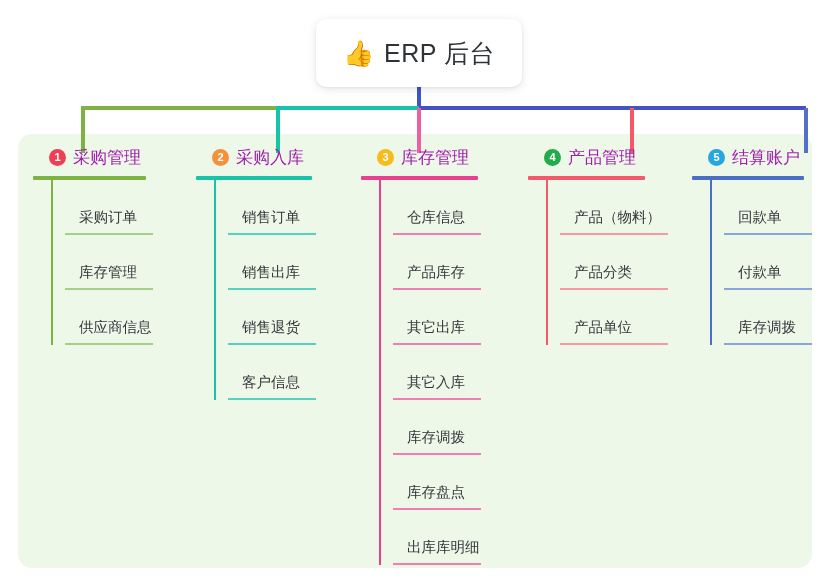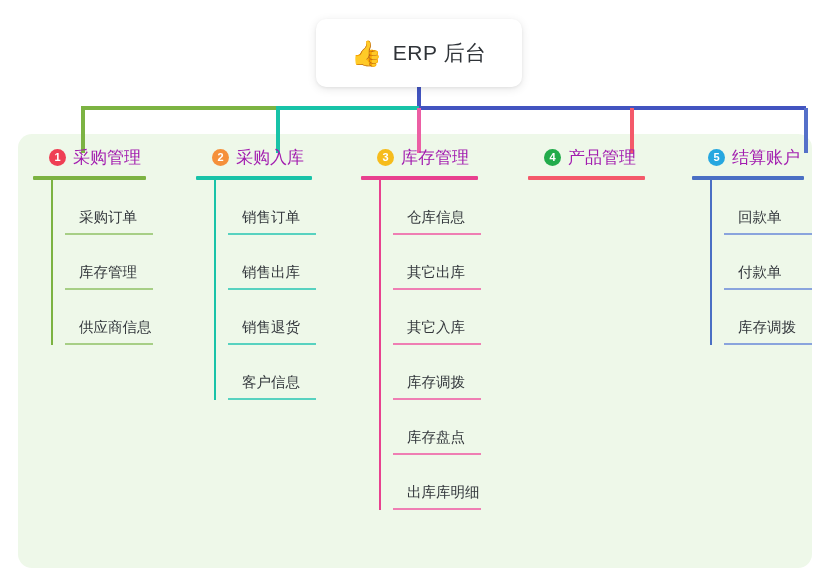--- a/index.html
+++ b/index.html
@@ -34,21 +34,21 @@
     justify-content: center;
     gap: 10px;
     z-index: 5;
   }
   .root-emoji {
     font-size: 25px;
     line-height: 1;
     display: inline-block;
   }
   .root-title {
-    font-size: 21px;
+    font-size: 25px;
     color: #2f3338;
     letter-spacing: 0.5px;
     font-weight: 400;
   }
 
   
   .trunk {
     position: absolute;
     left: 417px;
     top: 85px;
@@ -229,20 +229,24 @@
           <span class="col-title">库存管理</span>
         </div>
         <div class="col-underline" style="background: rgb(232, 65, 143); width: 117px;"></div>
         <div class="col-body">
           <div class="spine" style="background: rgb(232, 65, 143);"></div>
           <div class="leaf">
             <span class="leaf-text">仓库信息</span>
             <div class="leaf-line" style="background: rgb(239, 126, 179); width: 88px;"></div>
           </div>
           <div class="leaf">
+            <span class="leaf-text">产品库存</span>
+            <div class="leaf-line" style="background: rgb(239, 126, 179); width: 88px;"></div>
+          </div>
+          <div class="leaf">
             <span class="leaf-text">其它出库</span>
             <div class="leaf-line" style="background: rgb(239, 126, 179); width: 88px;"></div>
           </div>
           <div class="leaf">
             <span class="leaf-text">其它入库</span>
             <div class="leaf-line" style="background: rgb(239, 126, 179); width: 88px;"></div>
           </div>
           <div class="leaf">
             <span class="leaf-text">库存调拨</span>
             <div class="leaf-line" style="background: rgb(239, 126, 179); width: 88px;"></div>
@@ -256,20 +260,35 @@
             <div class="leaf-line" style="background: rgb(239, 126, 179); width: 88px;"></div>
           </div>
         </div>
       </div>
       <div class="column" style="left: 528px; width: 165px;">
         <div class="col-head">
           <span class="badge" style="background: rgb(34, 171, 75);">4</span>
           <span class="col-title">产品管理</span>
         </div>
         <div class="col-underline" style="background: rgb(244, 89, 106); width: 117px;"></div>
+        <div class="col-body">
+          <div class="spine" style="background: rgb(244, 89, 106);"></div>
+          <div class="leaf">
+            <span class="leaf-text">产品（物料）</span>
+            <div class="leaf-line" style="background: rgb(248, 154, 163); width: 108px;"></div>
+          </div>
+          <div class="leaf">
+            <span class="leaf-text">产品分类</span>
+            <div class="leaf-line" style="background: rgb(248, 154, 163); width: 108px;"></div>
+          </div>
+          <div class="leaf">
+            <span class="leaf-text">产品单位</span>
+            <div class="leaf-line" style="background: rgb(248, 154, 163); width: 108px;"></div>
+          </div>
+        </div>
       </div>
       <div class="column" style="left: 692px; width: 150px;">
         <div class="col-head">
           <span class="badge" style="background: rgb(38, 167, 224);">5</span>
           <span class="col-title">结算账户</span>
         </div>
         <div class="col-underline" style="background: rgb(74, 111, 196); width: 112px;"></div>
         <div class="col-body">
           <div class="spine" style="background: rgb(74, 111, 196);"></div>
           <div class="leaf">

